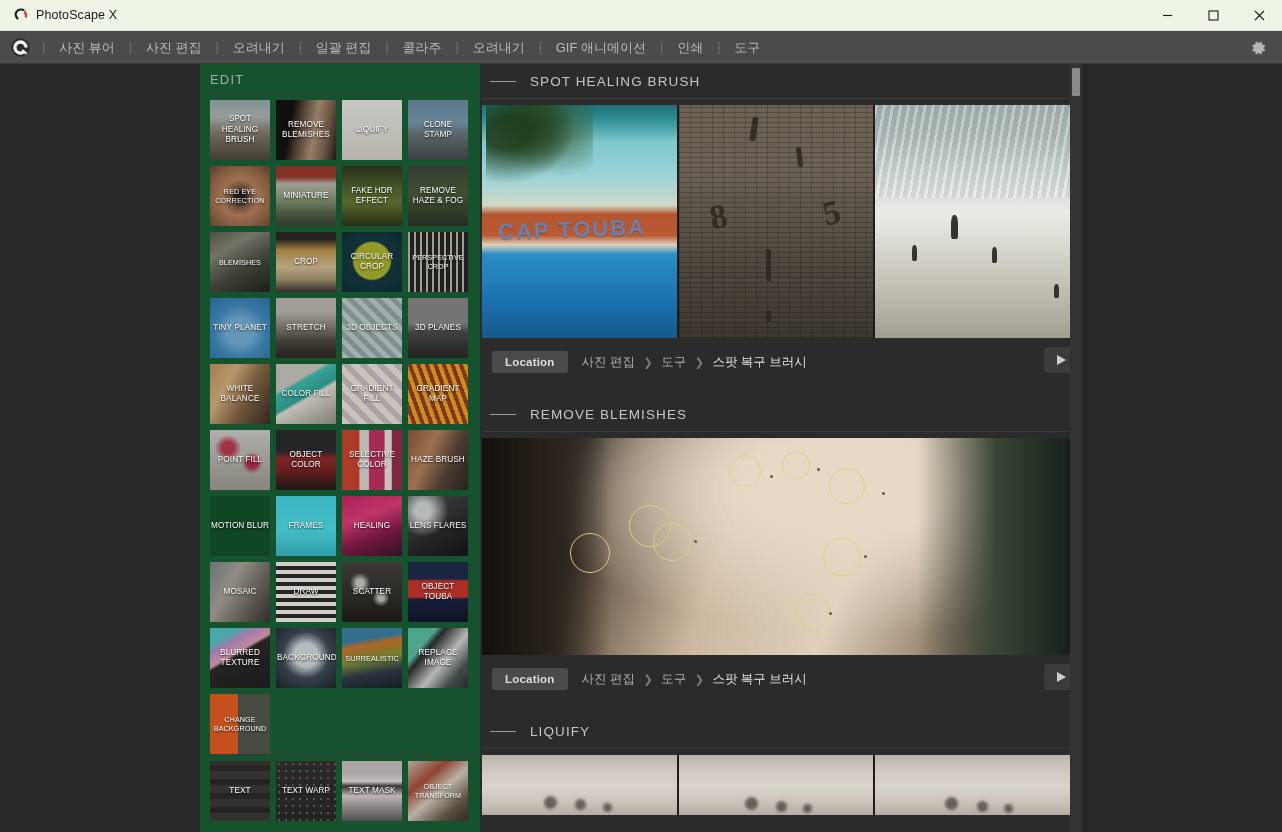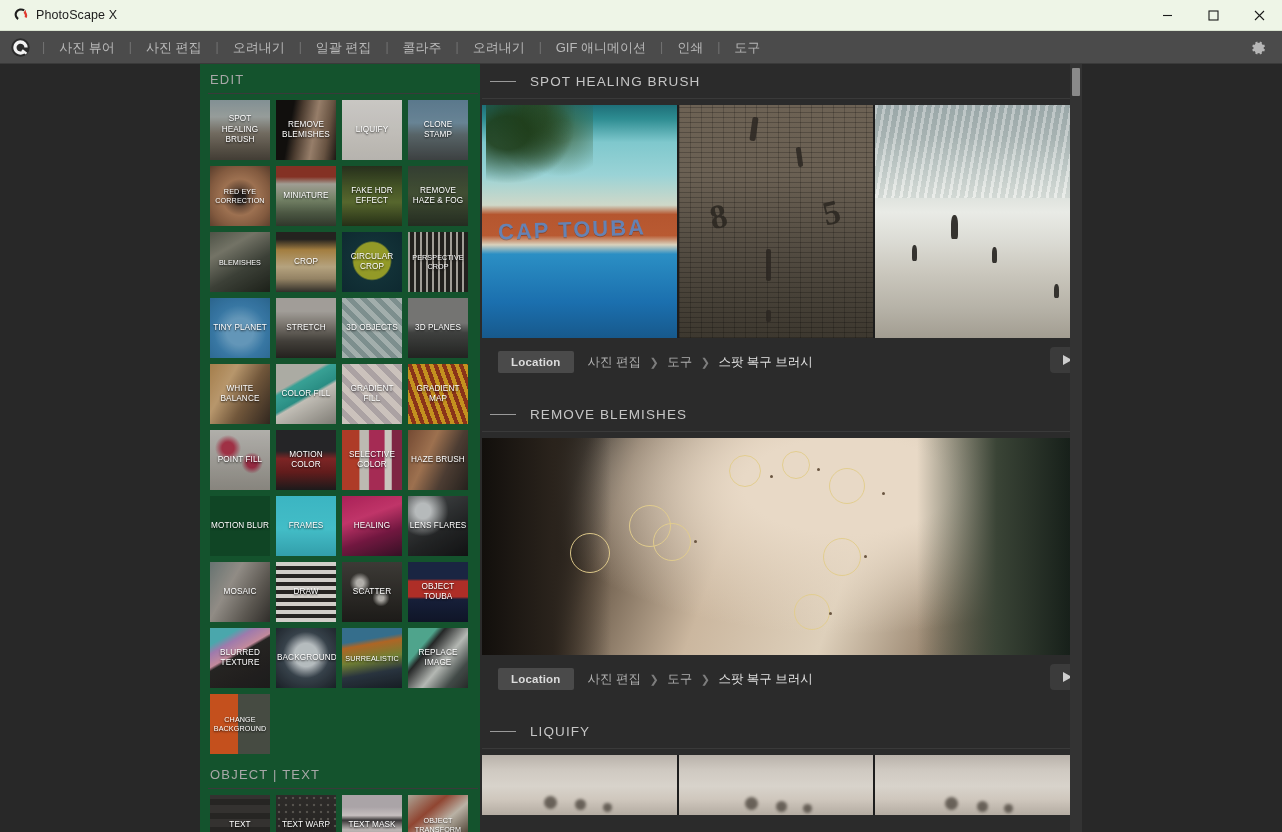--- a/index.html
+++ b/index.html
@@ -96,21 +96,21 @@
   }
   .prev-dash{ width:26px; height:1px; background:#9a9a9a; margin-right:14px;}
   .prev-title{ font-size:13.5px; color:#c6c6c6; letter-spacing:1.1px; }
   .prev-hr{ height:1px; background:#3a3a3a; margin:0 2px 6px 2px;}
   .prev-strip{
     display:flex; gap:2px; height:233px; width:588px; margin-left:2px;
     background:#1d1d1d;
   }
   .prev-strip > div{ flex:1; position:relative; overflow:hidden; }
   .locbar{
-    display:flex; align-items:center; height:34px; margin:7px 2px 0 18px; width:588px;
+    display:flex; align-items:center; height:34px; margin:7px 2px 0 12px; width:588px;
     position:relative;
   }
   .loc-chip{
     background:#4a4a4a; color:#dcdcdc; font-size:11.5px; font-weight:bold;
     padding:5px 13px; border-radius:2px; letter-spacing:.2px;
   }
   .loc-path{ font-size:12.5px; color:#b0b0b0; margin-left:14px; }
   .loc-path .cur{ color:#e2e2e2; }
   .loc-path .sep{ color:#7d7d7d; padding:0 5px; font-size:11px;}
   .play-btn{
@@ -399,21 +399,21 @@
 
         <div class="tile">
           <div class="bg" style="background:radial-gradient(circle at 30% 30%, #b5384f 0 10%, transparent 22%),radial-gradient(circle at 70% 55%, #a8304a 0 9%, transparent 20%),linear-gradient(180deg,#c9c7c2,#9a978f)"></div>
           <div class="shade" style="background:rgba(0,0,0,.12)"></div>
           <div class="lbl">POINT FILL</div>
         </div>
 
         <div class="tile">
           <div class="bg" style="background:linear-gradient(180deg,#2a2a2c 0 35%,#8b2a2a 48%,#6e2020 70%,#1f1e1f 100%)"></div>
           <div class="shade" style="background:rgba(0,0,0,.10)"></div>
-          <div class="lbl">MOTION COLOR</div>
+          <div class="lbl">OBJECT COLOR</div>
         </div>
 
         <div class="tile">
           <div class="bg" style="background:linear-gradient(90deg,#c2422c 0 28%,#d2cec6 30% 44%,#b8305e 46% 70%,#e0dcd4 72% 82%,#8d2b4b 84% 100%)"></div>
           <div class="shade" style="background:rgba(0,0,0,.10)"></div>
           <div class="lbl">SELECTIVE COLOR</div>
         </div>
 
         <div class="tile">
           <div class="bg" style="background:linear-gradient(115deg,#8e5b3f 0%,#c08a61 35%,#5d4a3e 65%,#2e2924 100%)"></div>
@@ -493,21 +493,20 @@
           <div class="lbl">REPLACE IMAGE</div>
         </div>
 
         <div class="tile">
           <div class="bg" style="background:linear-gradient(90deg,#d1561f 0 46%,#4b5047 46% 100%)"></div>
           <div class="shade" style="background:rgba(0,0,0,.06)"></div>
           <div class="lbl sm">CHANGE BACKGROUND</div>
         </div>
       </div>
 
-      <div class="sect-title" style="padding-top:13px">OBJECT | TEXT</div>
       <div class="sect-rule"></div>
 
       <div class="grid">
         <div class="tile">
           <div class="bg" style="background:repeating-linear-gradient(0deg,#3a3836 0 8px,#2b2a28 8px 14px),repeating-linear-gradient(90deg,rgba(90,88,84,.5) 0 8px,transparent 8px 15px)"></div>
           <div class="shade" style="background:rgba(0,0,0,.10)"></div>
           <div class="lbl">TEXT</div>
         </div>
         <div class="tile">
           <div class="bg" style="background:radial-gradient(circle at 3px 3px, #5a5752 0 1.2px, transparent 1.6px) 0 0/7px 7px,linear-gradient(180deg,#302e2c,#262422)"></div>

